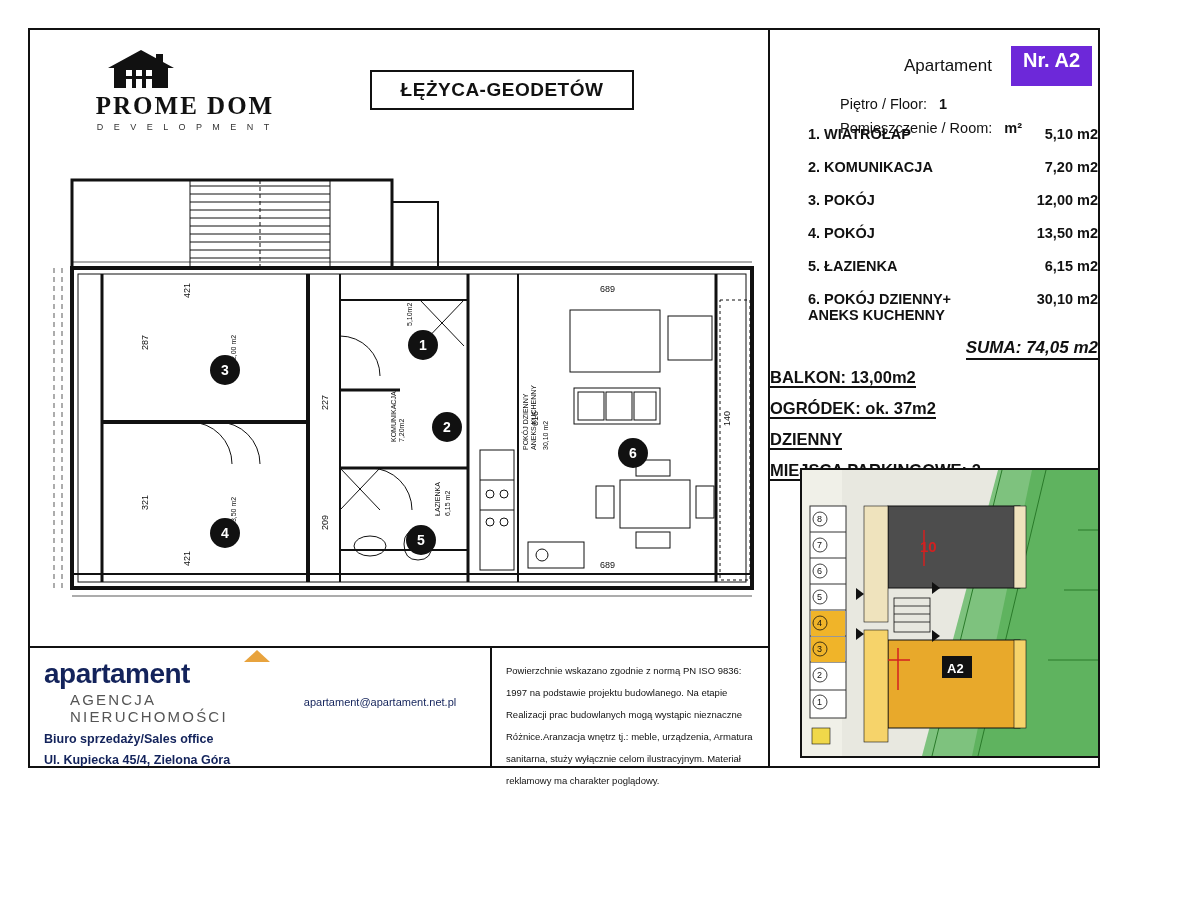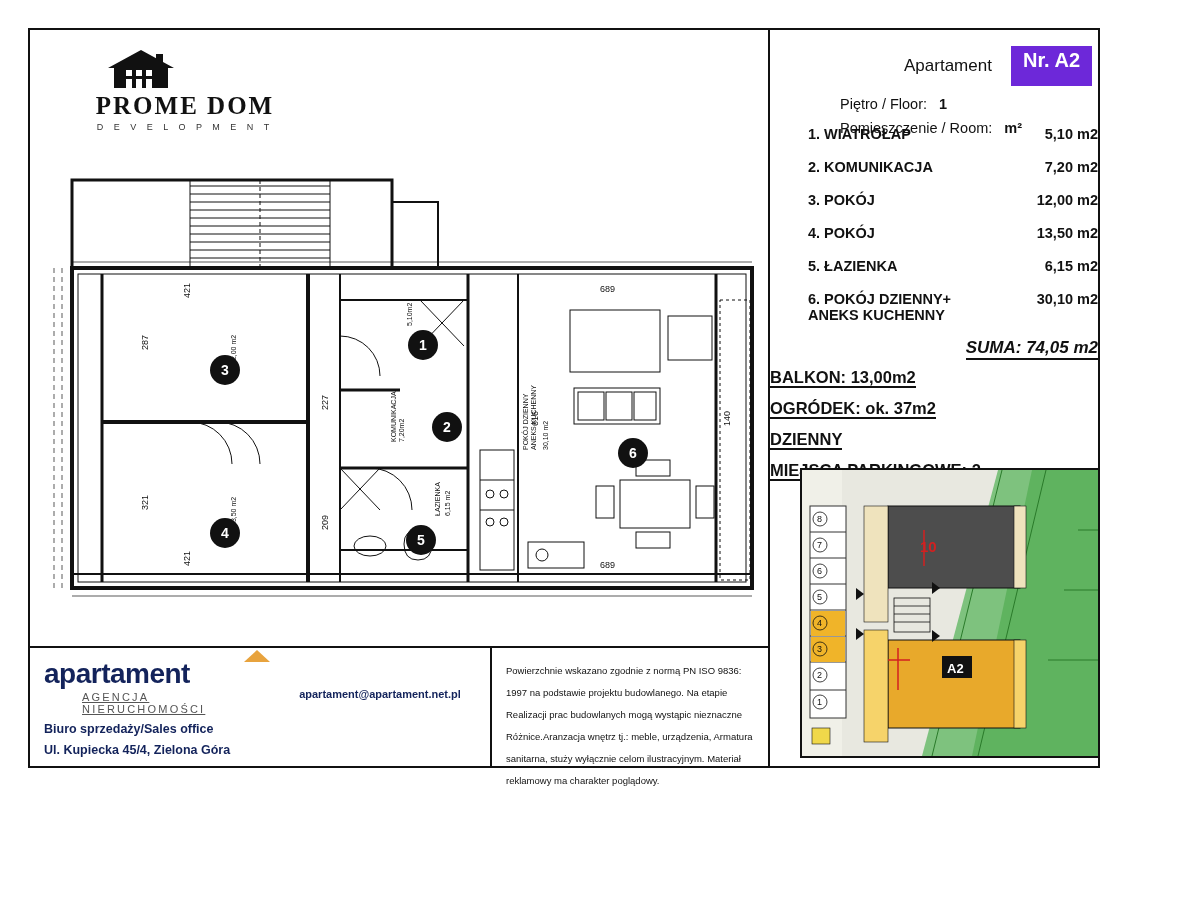--- a/index.html
+++ b/index.html
@@ -118,26 +118,25 @@
   }
   .ap-logo .roof {
     position: absolute;
     right: 4px; top: -8px;
     width: 0; height: 0;
     border-left: 13px solid transparent;
     border-right: 13px solid transparent;
     border-bottom: 12px solid #e8a33d;
   }
   .ap-sub {
-    font-size: 11px;
+    font-size: 15px;
     letter-spacing: 2.2px;
     color: #555;
     margin-top: 1px;
-    margin-left: 38px;
-    text-decoration: underline;
+    margin-left: 26px;
   }
   .ap-line {
     font-size: 12.5px;
     font-weight: 700;
     color: #13235b;
     margin-top: 7px;
   }
   .footer-mid {
     position: absolute;
     left: 250px; top: 34px;
@@ -145,22 +144,21 @@
     text-align: center;
   }
   .phone {
     font-size: 19px;
     font-weight: 700;
     color: #111;
   }
   .email {
     font-size: 11px;
     color: #13235b;
-    margin-top: 6px;
-    font-weight: bold;
+    margin-top: 14px;
   }
   .footer-div {
     position: absolute;
     left: 460px; top: 0;
     width: 0; height: 118px;
     border-left: 2px solid #111;
   }
   .footer-right {
     position: absolute;
     left: 476px; top: 12px;
@@ -265,20 +263,21 @@
         <rect x="30" y="22" width="6" height="6" fill="#fff"></rect>
         <rect x="40" y="22" width="6" height="6" fill="#fff"></rect>
         <rect x="20" y="31" width="6" height="9" fill="#fff"></rect>
         <rect x="30" y="31" width="6" height="9" fill="#fff"></rect>
         <rect x="40" y="31" width="6" height="9" fill="#fff"></rect>
       </svg>
       <div class="logo-title">PROME DOM</div>
       <div class="logo-sub">D E V E L O P M E N T</div>
     </div>
 
+    <div class="title-box">ŁĘŻYCA-GEODETÓW</div>
 
     <div class="plan-area">
       <svg class="plan-svg" width="720" height="490" viewBox="0 0 720 490">
         <g stroke="#111" fill="none">
 
           <rect x="32" y="118" width="680" height="320" stroke-width="4"></rect>
           <rect x="38" y="124" width="668" height="308" stroke-width="1"></rect>
 
           <rect x="32" y="30" width="320" height="88" stroke-width="3"></rect>
           <rect x="352" y="52" width="46" height="66" stroke-width="2"></rect>

